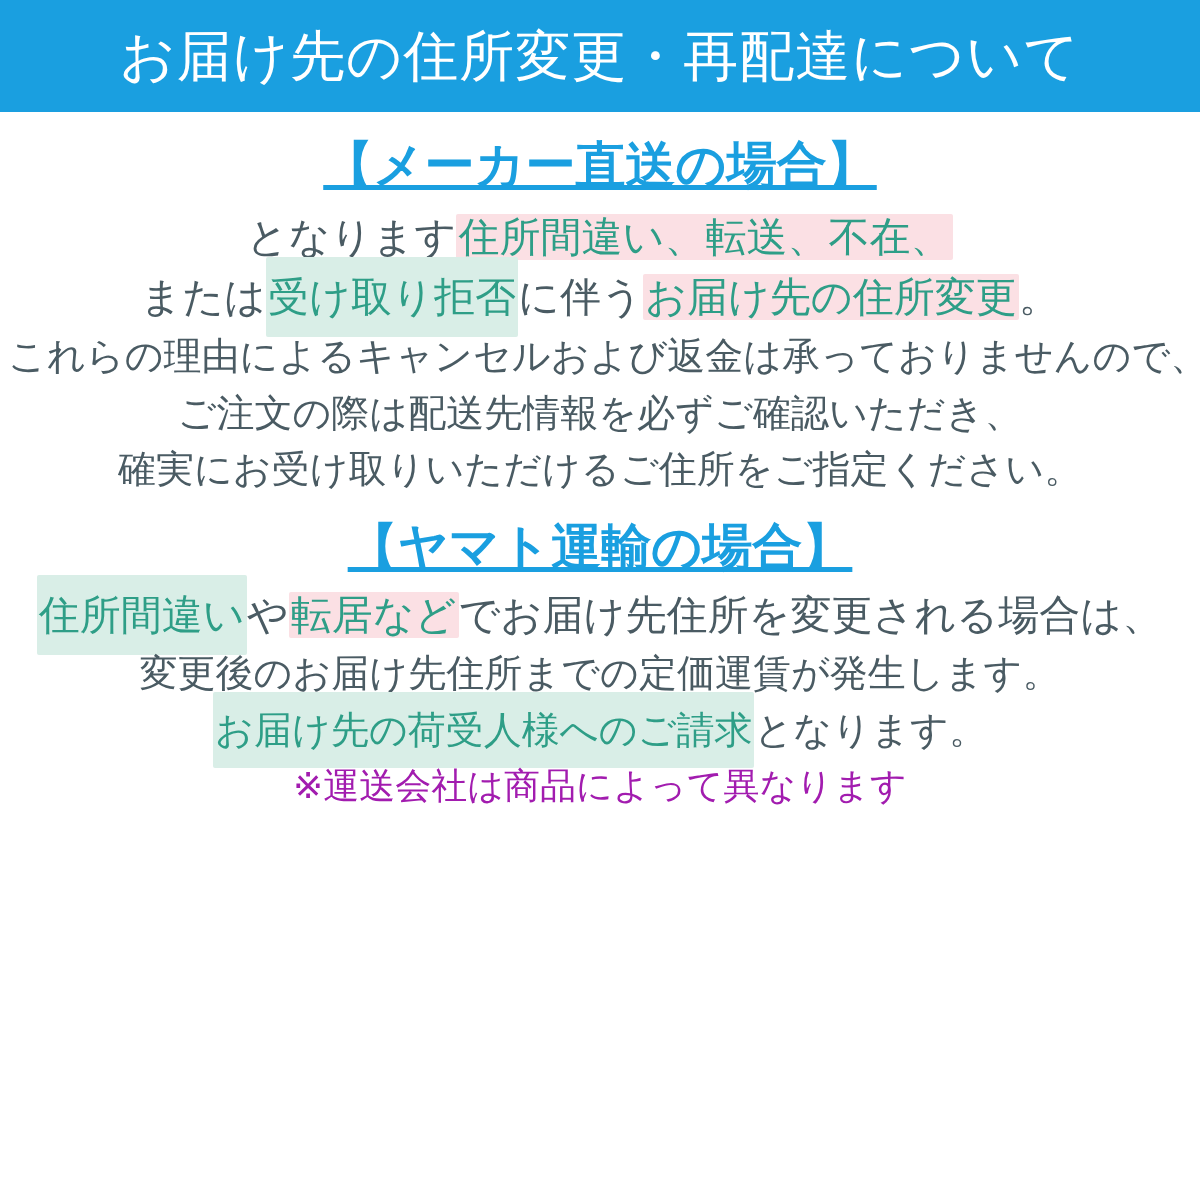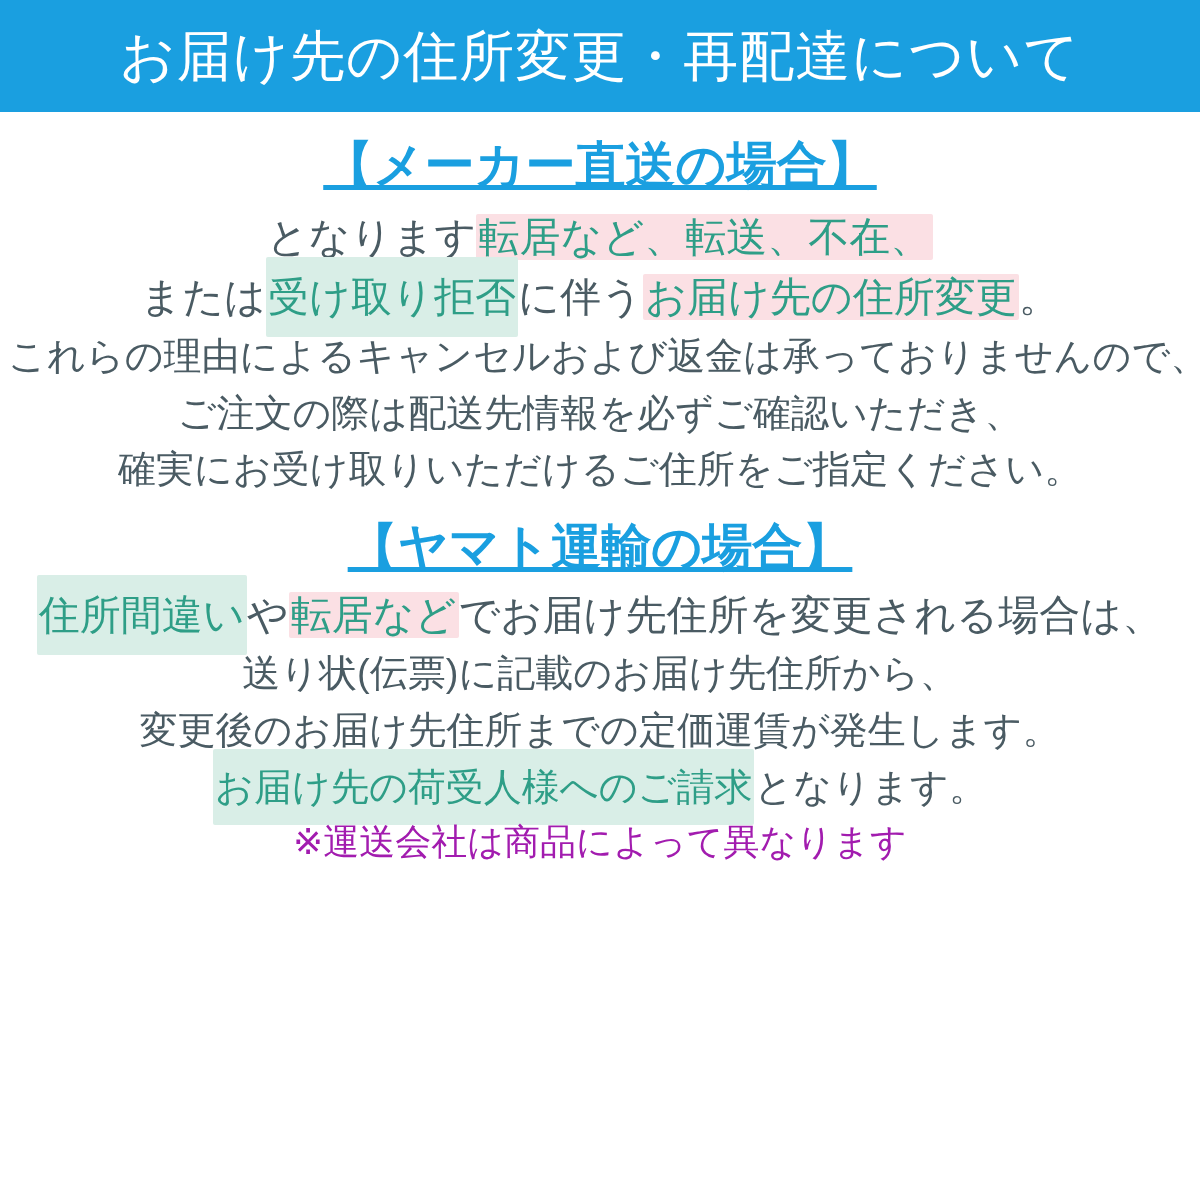--- a/index.html
+++ b/index.html
@@ -98,30 +98,29 @@
 <div class="page">
 
   <div class="header-bar">
     <div class="header-title">お届け先の住所変更・再配達について</div>
   </div>
 
   <div class="content">
 
     <div class="section-heading sec1-heading">【メーカー直送の場合】</div>
     <div class="sec1">
-      <p class="line" id="s0l0"><span class="plain-dark">となります</span><span class="hl-pink">転居など、転送、不在、</span></p>
+      <p class="line" id="s0l0"><span class="plain-dark">となります</span><span class="hl-pink">住所間違い、転送、不在、</span></p>
       <p class="line" id="s0l1"><span class="plain-dark">または</span><span class="hl-green">受け取り拒否</span><span class="plain-dark">に伴う</span><span class="hl-pink">お届け先の住所変更</span><span class="plain-dark">。</span></p>
       <p class="line small" id="s0l2"><span class="plain-dark">これらの理由によるキャンセルおよび返金は承っておりませんので、</span></p>
       <p class="line small" id="s0l3"><span class="plain-dark">ご注文の際は配送先情報を必ずご確認いただき、</span></p>
       <p class="line small" id="s0l4"><span class="plain-dark">確実にお受け取りいただけるご住所をご指定ください。</span></p>
     </div>
 
     <div class="section-heading sec2-heading">【ヤマト運輸の場合】</div>
     <div class="sec2">
       <p class="line" id="s1l0"><span class="hl-green">住所間違い</span><span class="plain-dark">や</span><span class="hl-pink">転居など</span><span class="plain-dark">でお届け先住所を変更される場合は、</span></p>
-      <p class="line small" id="s1l1"><span class="plain-dark">送り状(伝票)に記載のお届け先住所から、</span></p>
       <p class="line small" id="s1l2"><span class="plain-dark">変更後のお届け先住所までの定価運賃が発生します。</span></p>
       <p class="line small" id="s1l4"><span class="hl-green">お届け先の荷受人様へのご請求</span><span class="plain-dark">となります。</span></p>
       <p class="line note">※運送会社は商品によって異なります</p>
     </div>
 
   </div>
 </div>
 
 </body></html>

